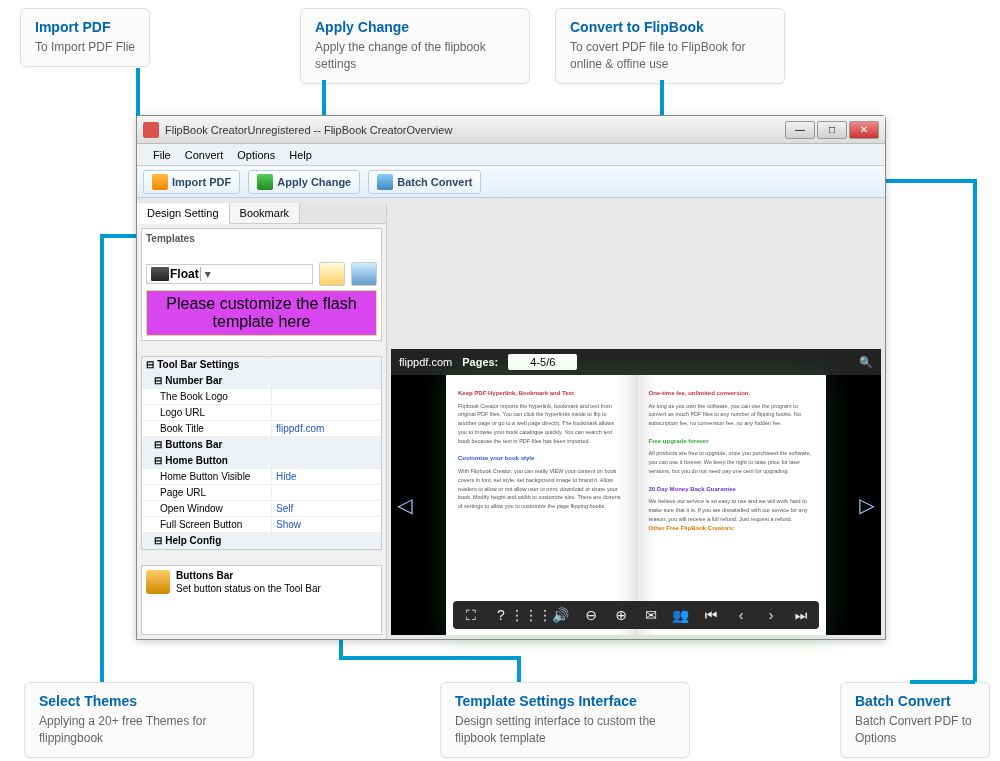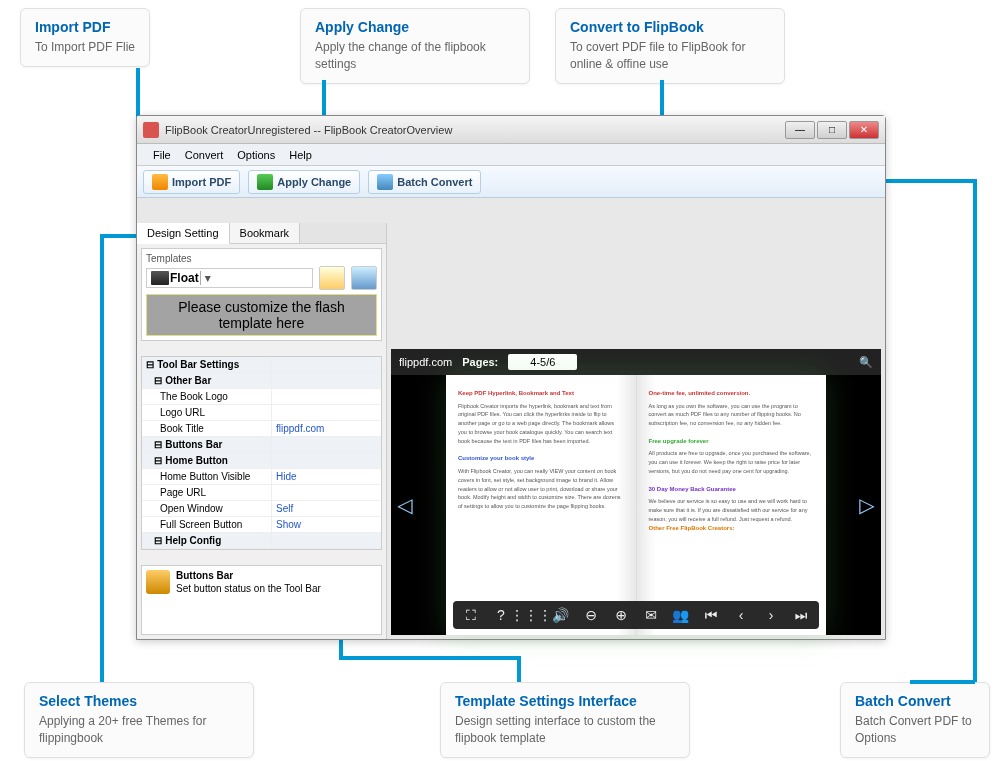--- a/index.html
+++ b/index.html
@@ -58,28 +58,28 @@
 .ico-batch { background: linear-gradient(#8cf,#48b); }
 
 .workarea { display: flex; height: calc(100% - 82px); align-items: flex-end; }
 
 .left-panel { width: 250px; background: #f0f0f0; border-right: 1px solid #ccc; display: flex; flex-direction: column; }
 .tabs { display: flex; border-bottom: 1px solid #ccc; background: #e4e4e4; }
 .tab { padding: 4px 10px; font-size: 11px; border-right: 1px solid #ccc; background:#f5f5f5; }
 .tab.active { background: #fff; border-bottom: 1px solid #fff; margin-bottom: -1px; }
 
 .templates-box { border: 1px solid #ccc; margin: 4px; padding: 4px; background: #fff; }
-.templates-title { font-size: 10px; color: #555; margin-bottom: 2px; }
+.templates-title { font-size: 10px; color: #555; margin-bottom: 18px; font-weight: bold; }
 .templates-row { display: flex; align-items: center; gap: 6px; }
 .theme-sel { flex: 1; display: flex; align-items: center; gap: 1px; border: 1px solid #ccc; padding: 2px 4px; background:#fff; }
 .theme-sel .book-ico { width: 18px; height: 14px; background: linear-gradient(#555,#222); border-radius: 1px; }
 .theme-sel .dd { border-left: 1px solid #aaa; padding-left: 4px; color: #555; }
 .sm-btn { width: 26px; height: 24px; border: 1px solid #ccc; background: linear-gradient(#ffd,#fc6); border-radius: 2px; }
 .sm-btn.blue { background: linear-gradient(#cef,#69c); }
-.tpl-note { background: #a3a3a3; border: 1px solid #e0e080; padding: 4px; font-size: 14px; text-align: center; margin-top: 4px; }
+.tpl-note { background: #d946ef; border: 1px solid #e0e080; padding: 4px; font-size: 16px; text-align: center; margin-top: 4px; }
 
 .prop-grid { flex: 1; overflow: auto; background: #fff; margin: 11px 4px; border: 1px solid #ccc; font-size: 10px; }
 .prop-row { display: flex; border-bottom: 1px solid #eee; }
 .prop-row.grp { background: #eef2f7; font-weight: bold; }
 .prop-k { width: 130px; padding: 2px 4px 2px 18px; border-right: 1px solid #eee; }
 .prop-row.grp .prop-k { padding-left: 4px; }
 .prop-row.sub .prop-k { padding-left: 12px; }
 .prop-v { flex:1; padding: 2px 4px; color: #2255cc; }
 
 .desc-box { margin: 4px; border: 1px solid #ccc; background: #fff; padding: 4px; font-size: 10px; display:flex; gap:6px; align-items:flex-start; height:70px;}
@@ -217,21 +217,21 @@
         </div>
         <div class="tpl-note">Please customize the flash template here</div>
       </div>
 
       <div class="prop-grid" id="prop-grid">
           <div class="prop-row grp">
             <div class="prop-k">⊟ Tool Bar Settings</div>
             <div class="prop-v"></div>
           </div>
           <div class="prop-row sub grp">
-            <div class="prop-k">⊟ Other Bar</div>
+            <div class="prop-k">⊟ Number Bar</div>
             <div class="prop-v"></div>
           </div>
           <div class="prop-row ">
             <div class="prop-k">The Book Logo</div>
             <div class="prop-v"></div>
           </div>
           <div class="prop-row ">
             <div class="prop-k">Logo URL</div>
             <div class="prop-v"></div>
           </div>

